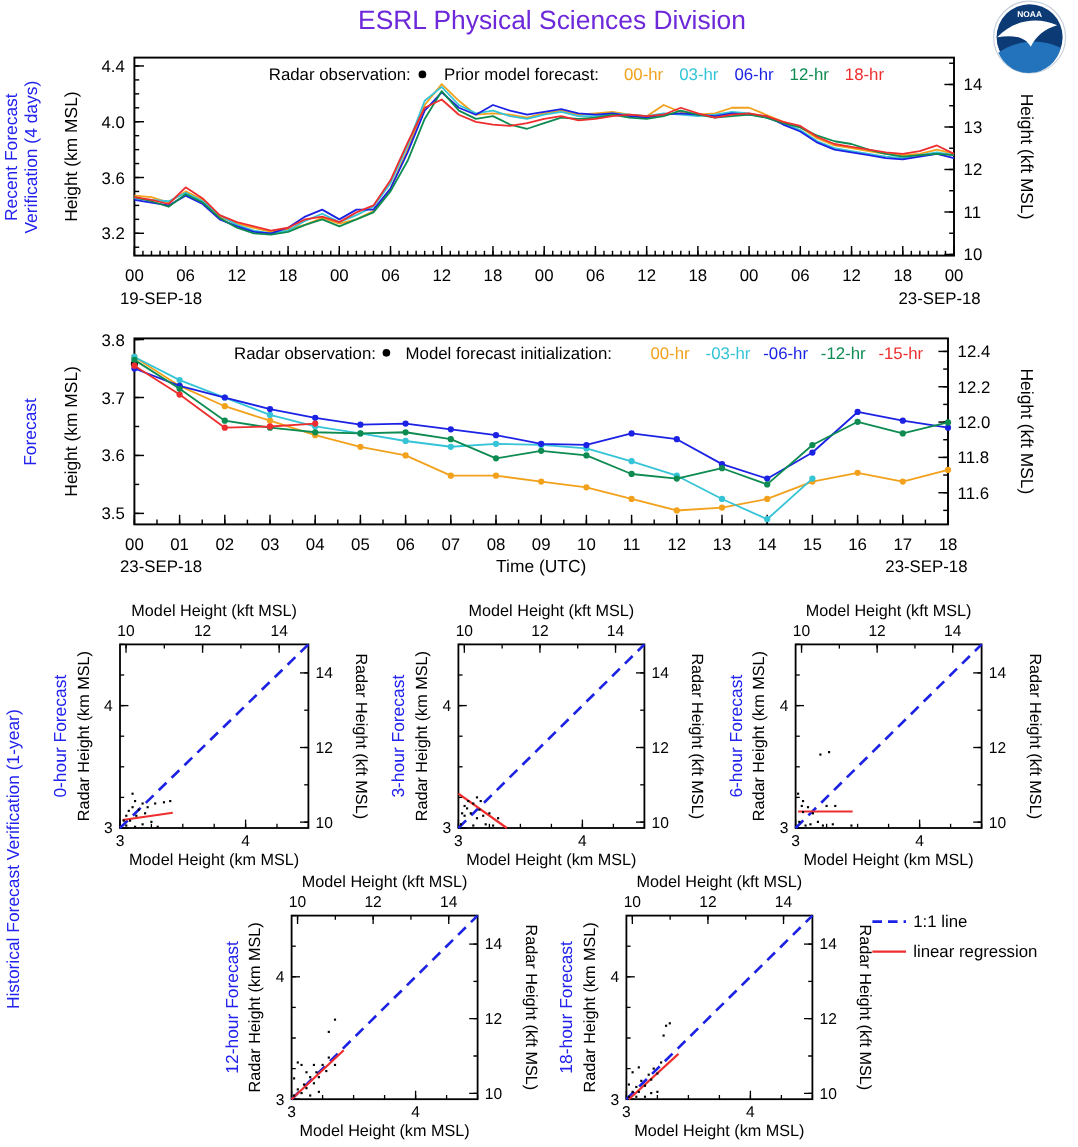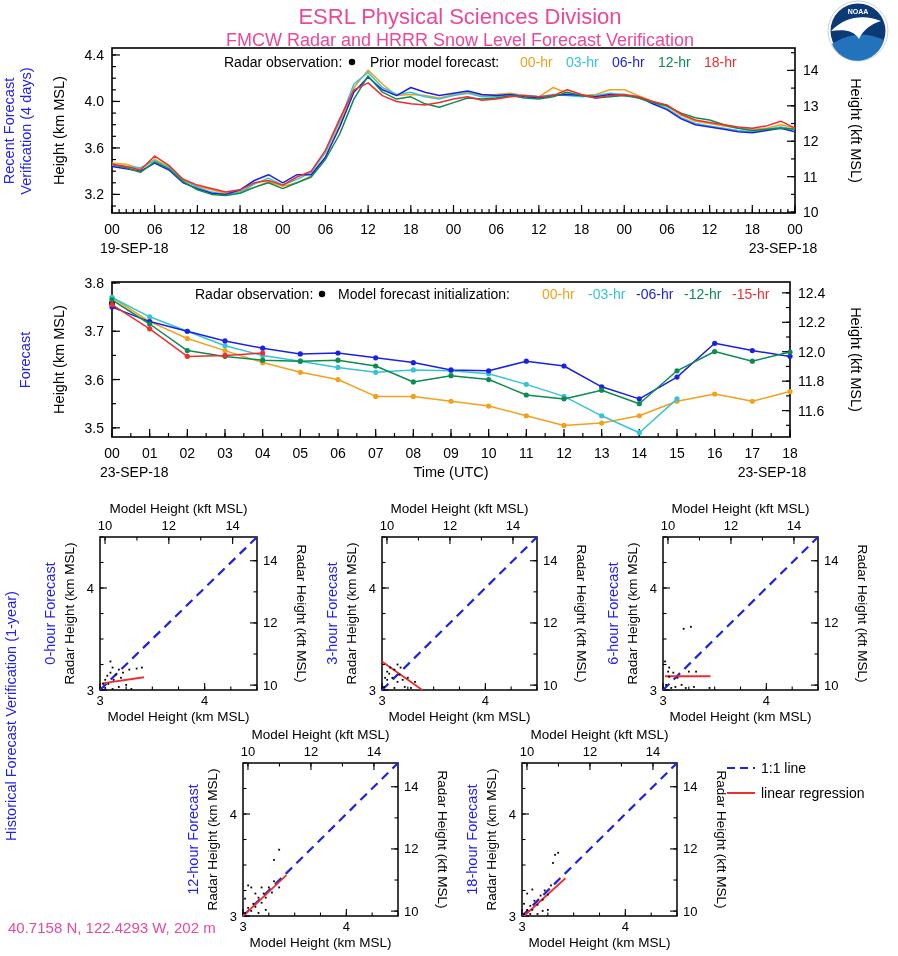--- a/index.html
+++ b/index.html
@@ -1,31 +1,30 @@
 <!DOCTYPE html>
 <html><head>
 <meta charset="utf-8">
 <style>
   html,body{margin:0;padding:0;background:#fff;}
   .page{position:relative;width:898px;height:956px;background:#ffffff;overflow:hidden;
-        font-family:"Liberation Sans",sans-serif;color:#ec4899;}
+        font-family:"Liberation Sans",sans-serif;color:#6d28d9;}
   .title{position:absolute;top:4px;left:30px;width:860px;text-align:center;font-size:22px;}
   .subtitle{position:absolute;top:30px;left:30px;width:860px;text-align:center;font-size:18px;}
   .noaa{position:absolute;top:0px;left:820px;}
   #charts{position:absolute;top:0;left:0;width:898px;height:956px;}
   #charts svg text, .noaa text{font-family:"Liberation Sans",sans-serif;}
   .station-name{position:absolute;left:8px;top:895px;font-size:18px;}
   .station-coords{position:absolute;left:8px;top:919px;font-size:15px;}
 </style>
 </head>
 <body>
 
 <div class="page">
   <div class="title">ESRL Physical Sciences Division</div>
-  <div class="subtitle">FMCW Radar and HRRR Snow Level Forecast Verification</div>
 
   <svg class="noaa" width="76" height="64" viewBox="0 0 76 64">
     <circle cx="38" cy="31" r="30" fill="#ffffff" stroke="#c9d2dc" stroke-width="1"></circle>
     <circle cx="38" cy="31" r="27.5" fill="#0C3A75"></circle>
     <path d="M 12,44 A 27.5 27.5 0 0 0 64,40 C 46,31 26,34 12,44 Z" fill="#2273BC"></path>
     <path d="M 11,31 C 25,16 45,14 61,21 C 51,24 43,30 39,39 C 34,30 23,29 11,31 Z" fill="#ffffff"></path>
     <text x="38" y="14" font-size="7" font-weight="bold" fill="#ffffff" text-anchor="middle">NOAA</text>
   </svg>
 
   <div id="charts"><svg width="898" height="956" viewBox="0 0 898 956">
@@ -805,14 +804,13 @@
             <text x="0" y="0" font-size="14.5" text-anchor="middle" fill="#2222EE" transform="translate(477,839.5) rotate(-90)">18-hour Forecast</text>
           </g>
           <line x1="727" y1="768" x2="755" y2="768" stroke="#1C22E3" stroke-width="2.2" stroke-dasharray="8 5"></line>
           <text x="761" y="772.5" font-size="14" text-anchor="start" fill="#000">1:1 line</text>
           <line x1="727" y1="793" x2="755" y2="793" stroke="#EE2E2E" stroke-width="2"></line>
           <text x="761" y="797.5" font-size="14" text-anchor="start" fill="#000">linear regression</text>
           <text x="0" y="0" font-size="14.5" text-anchor="middle" fill="#2222EE" transform="translate(16,716) rotate(-90)">Historical Forecast Verification (1-year)</text>
         </g>
       </svg></div>
 
-  <div class="station-coords">40.7158 N, 122.4293 W, 202 m</div>
 </div>
 
 </body></html>

